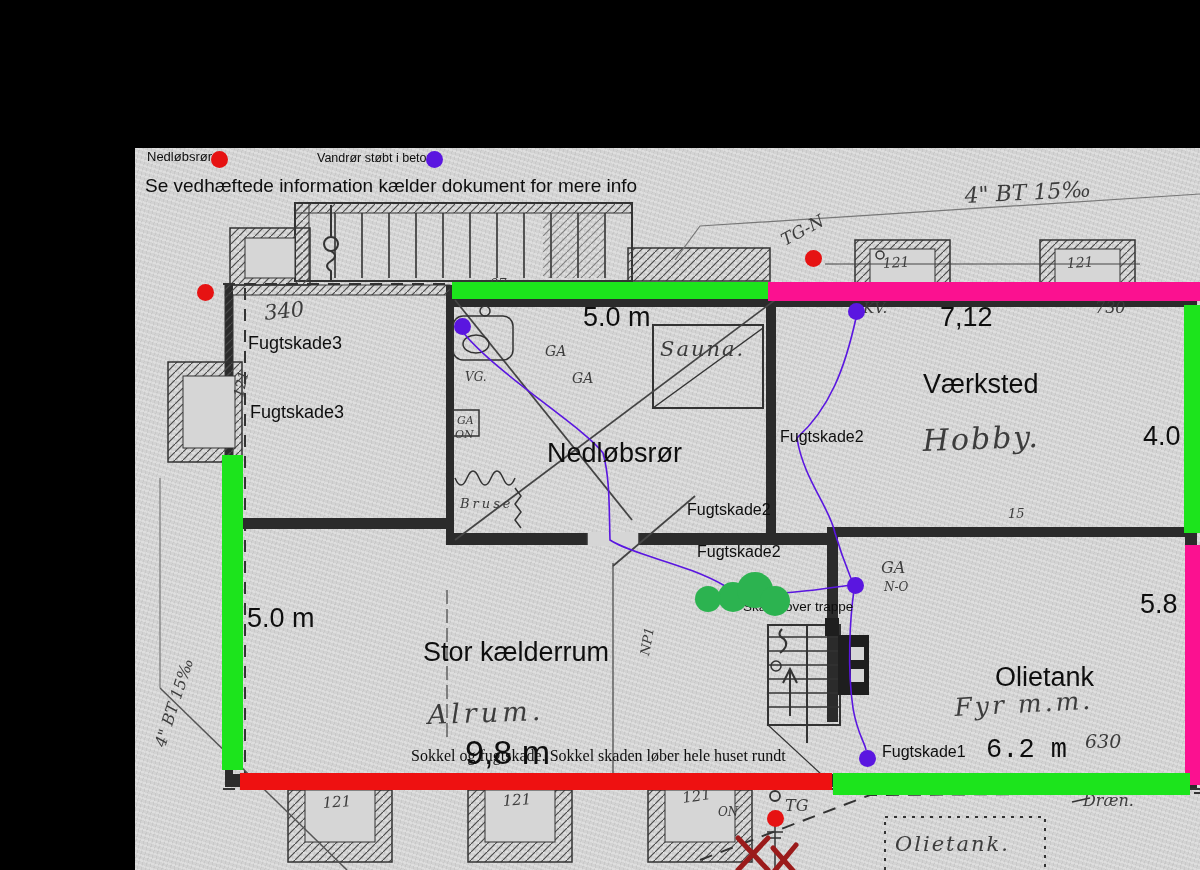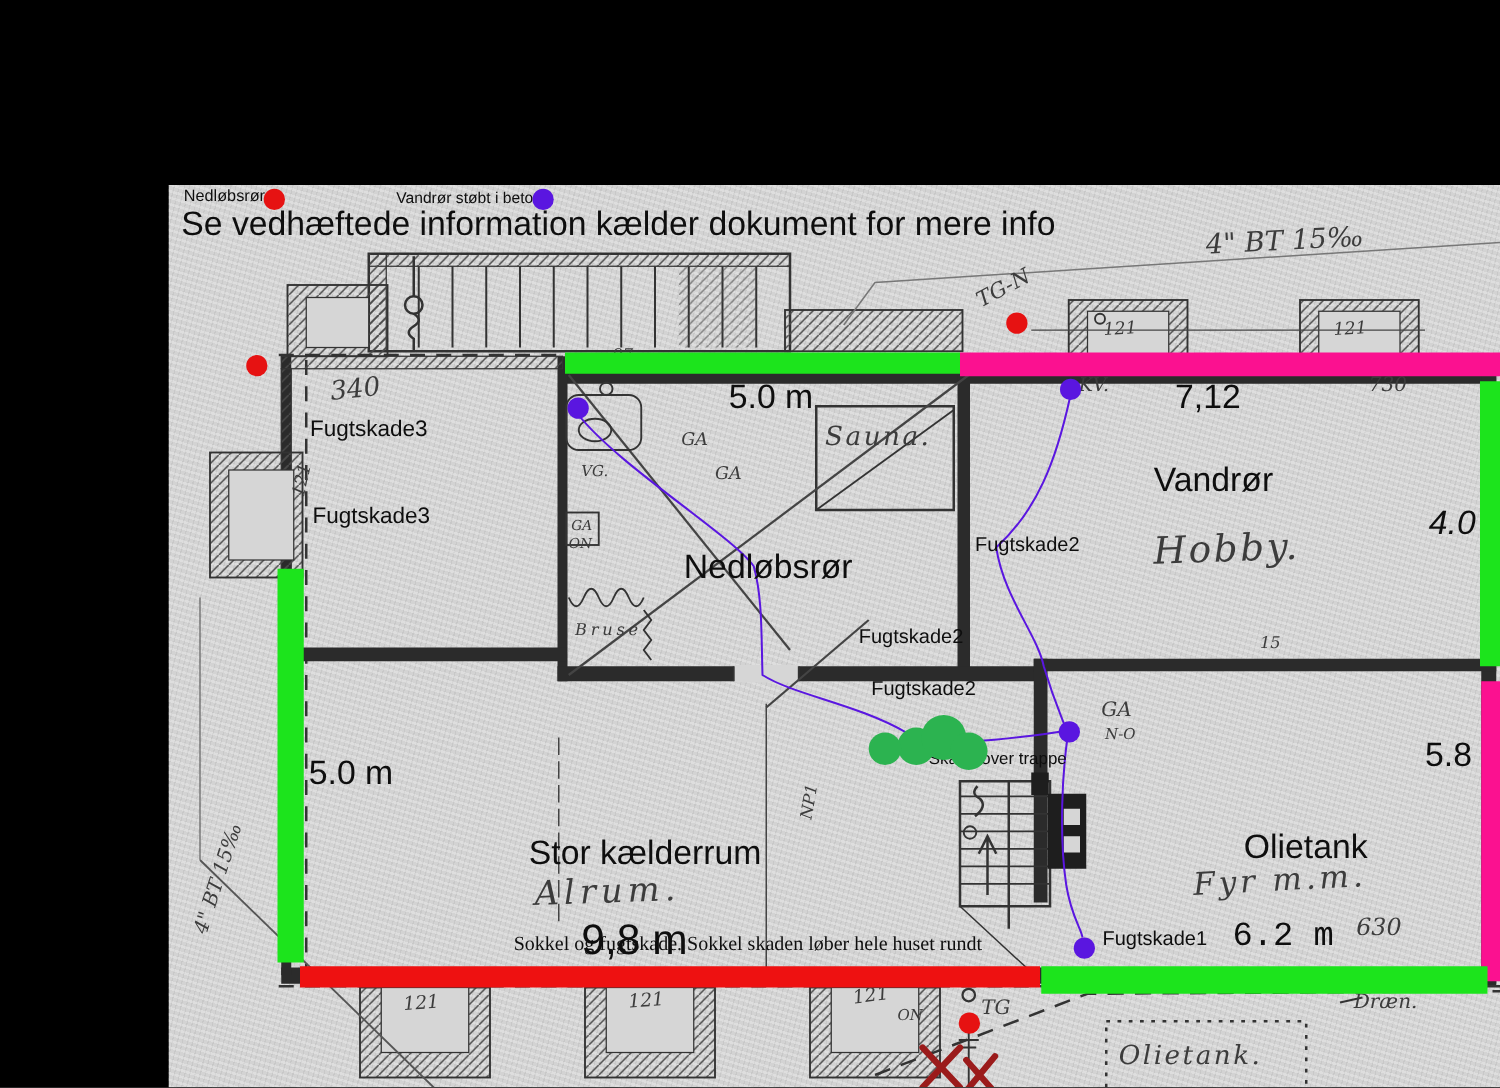--- a/index.html
+++ b/index.html
@@ -6,21 +6,21 @@
   .stage{position:relative;width:1200px;height:870px;background:#000;overflow:hidden;
          font-family:"Liberation Sans",sans-serif;}
   .paper{position:absolute;left:135px;top:148px;width:1065px;height:722px;
          background-color:#d3d3d3;
          background-image:
            repeating-linear-gradient(17deg, rgba(255,255,255,.25) 0 2px, rgba(0,0,0,0) 2px 5px),
            repeating-linear-gradient(104deg, rgba(120,120,120,.12) 0 1px, rgba(0,0,0,0) 1px 4px);
          overflow:hidden;}
   .paper svg{position:absolute;left:0;top:0;z-index:1;}
   .txt{position:absolute;color:#0e0e0e;white-space:nowrap;z-index:5;line-height:1.1;}
-  .hdl{font-size:27px;}
+  .hdl{font-size:19px;margin-top:11px;}
   .big{font-size:27px;}
   .med{font-size:18px;}
   .sm{font-size:16px;}
   .xs{font-size:13px;}
   .dot{position:absolute;width:17px;height:17px;border-radius:50%;z-index:6;}
   .dot.red{background:#e61212;}
   .dot.purple{background:#5a16e0;}
   .blob{position:absolute;border-radius:50%;background:#2cb350;z-index:6;}
   .bar{position:absolute;z-index:4;}
   .bar.green{background:#1ce41c;}
@@ -247,29 +247,29 @@
     <div class="blob" style="left:560px;top:438px;width:26px;height:26px;"></div>
 
     <span class="txt xs" style="left:12px;top:2px;">Nedløbsrør</span>
     <span class="txt" style="left:182px;top:4px;font-size:12.5px;">Vandrør støbt i beton</span>
     <span class="txt hdl" style="left:10px;top:17px;">Se vedhæftede information kælder dokument for mere info</span>
 
     <span class="txt med" style="left:113px;top:186px;">Fugtskade3</span>
     <span class="txt med" style="left:115px;top:255px;">Fugtskade3</span>
     <span class="txt big" style="left:448px;top:155px;">5.0 m</span>
     <span class="txt big" style="left:805px;top:155px;">7,12</span>
-    <span class="txt big" style="left:788px;top:222px;">Vandrør</span>
-    <span class="txt big" style="left:1008px;top:256px;font-style:italic;">4.0</span>
+    <span class="txt big" style="left:788px;top:222px;">Værksted</span>
+    <span class="txt big" style="left:1008px;top:274px;">4.0</span>
     <span class="txt big" style="left:412px;top:291px;">Nedløbsrør</span>
     <span class="txt sm" style="left:645px;top:280px;">Fugtskade2</span>
     <span class="txt sm" style="left:552px;top:353px;">Fugtskade2</span>
     <span class="txt sm" style="left:562px;top:395px;">Fugtskade2</span>
     <span class="txt" style="left:608px;top:452px;font-size:13.5px;">Skade over trappe</span>
     <span class="txt big" style="left:1005px;top:442px;">5.8</span>
     <span class="txt big" style="left:112px;top:456px;">5.0 m</span>
-    <span class="txt big" style="left:288px;top:520px;">Stor kælderrum</span>
+    <span class="txt big" style="left:288px;top:490px;">Stor kælderrum</span>
     <span class="txt big" style="left:860px;top:515px;">Olietank</span>
     <span class="txt big" style="left:851px;top:588px;font-family:Liberation Mono, monospace;">6.2 m</span>
     <span class="txt sm" style="left:747px;top:595px;">Fugtskade1</span>
     <span class="txt sm" style="left:276px;top:599px;font-family:Liberation Serif, serif;">Sokkel og fugtskade. Sokkel skaden løber hele huset rundt</span>
     <span class="txt" style="left:330px;top:586px;font-size:34px;">9,8 m</span>
   </div>
 </div>
 
 </body></html>

